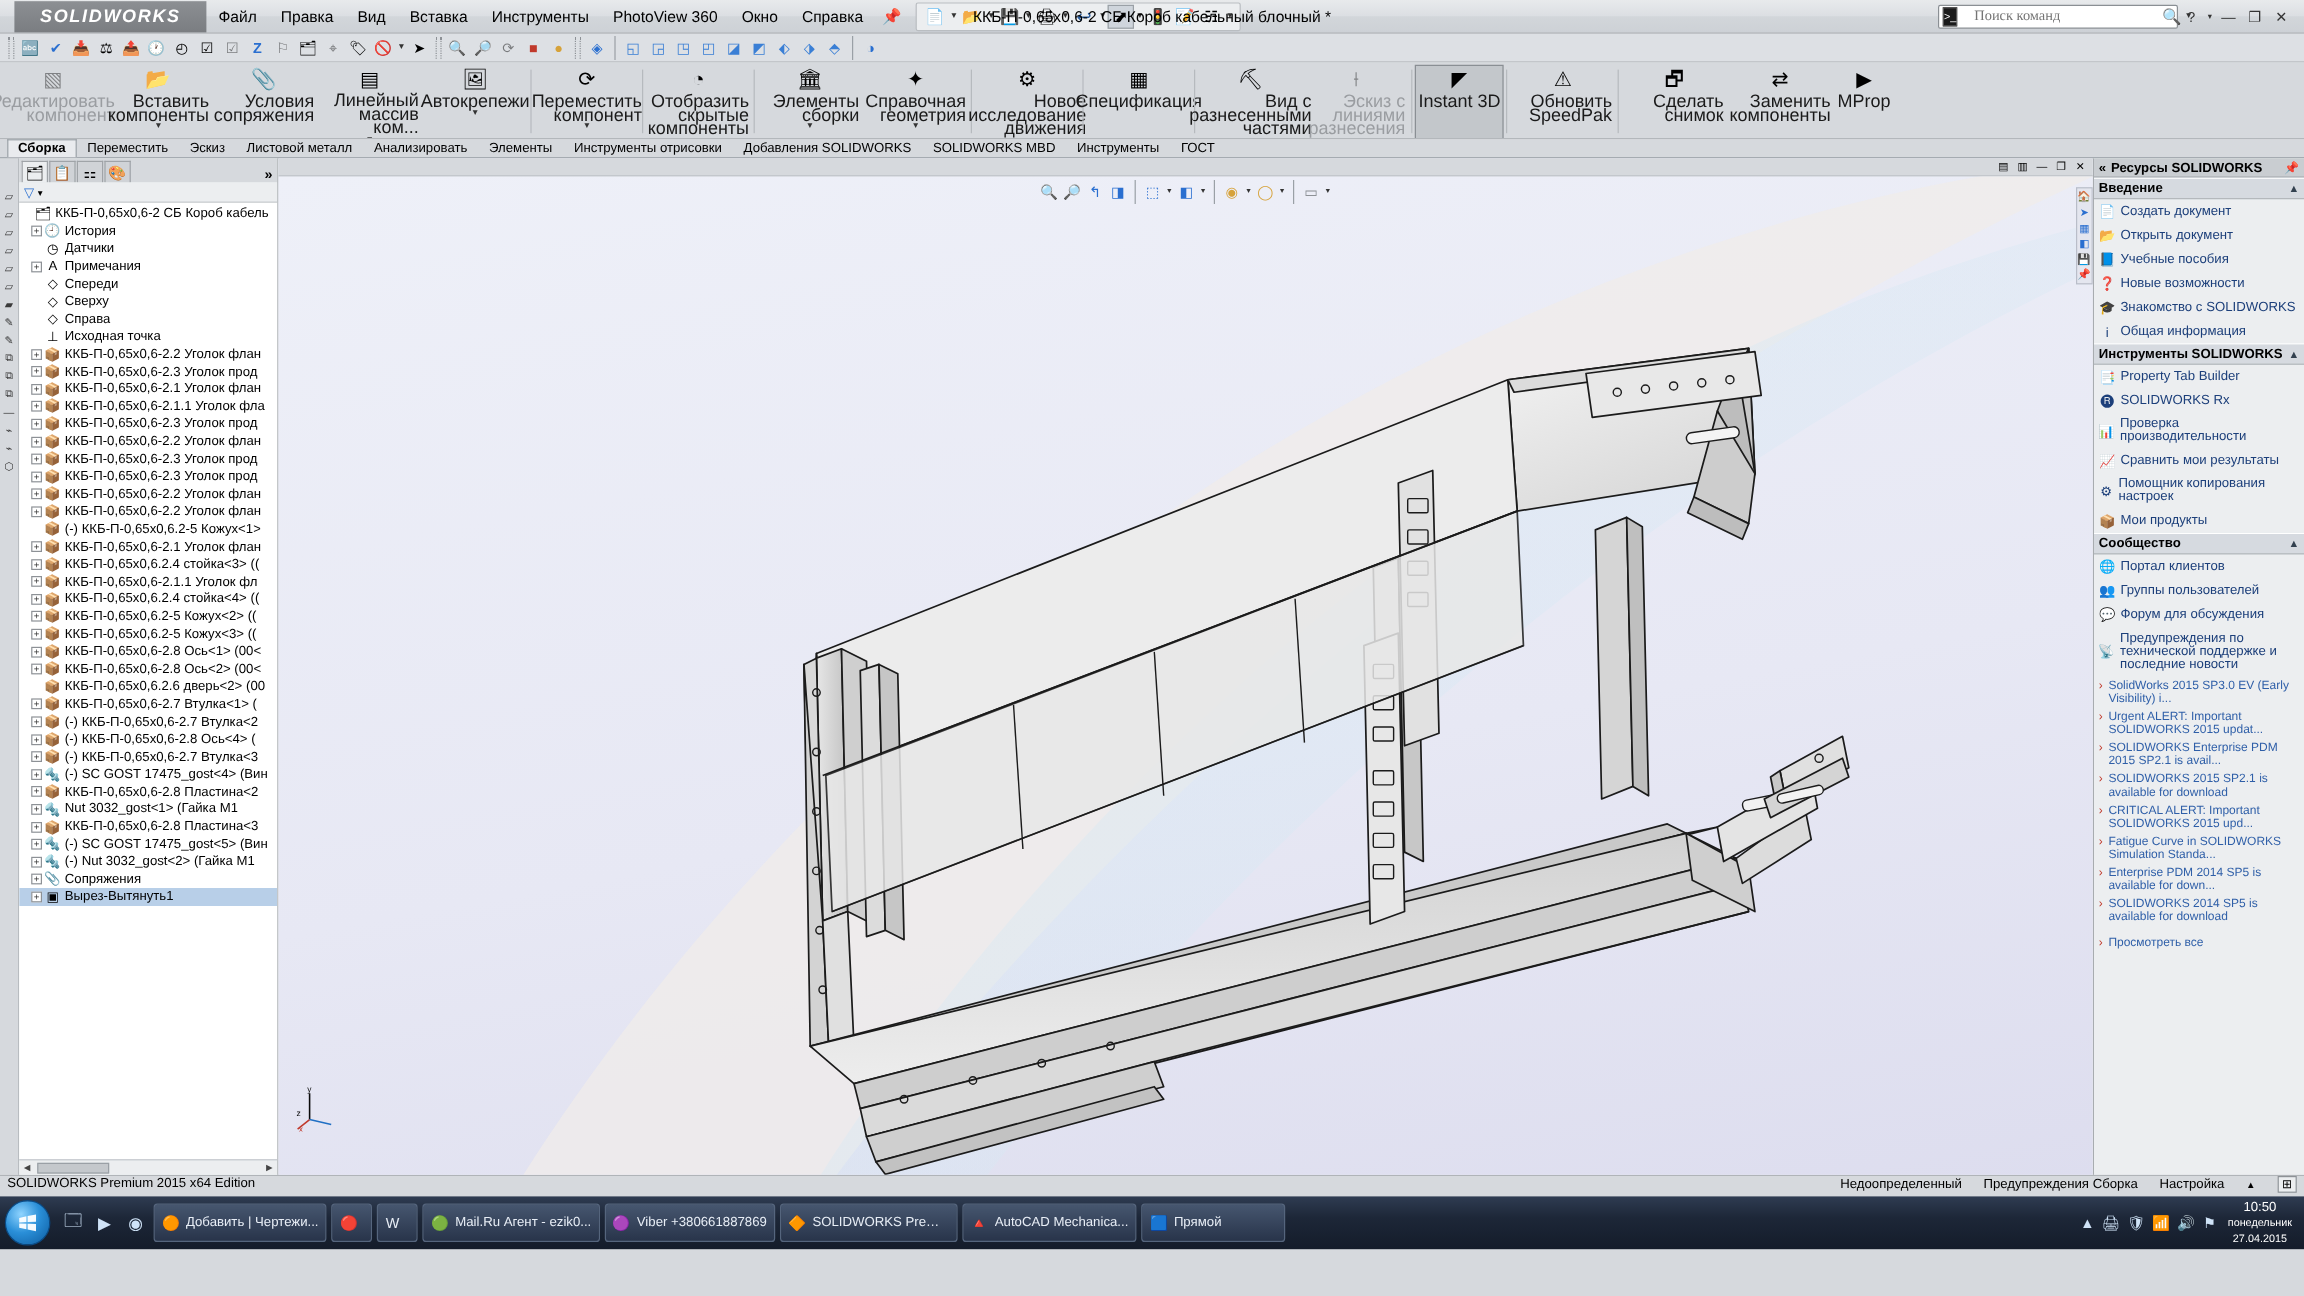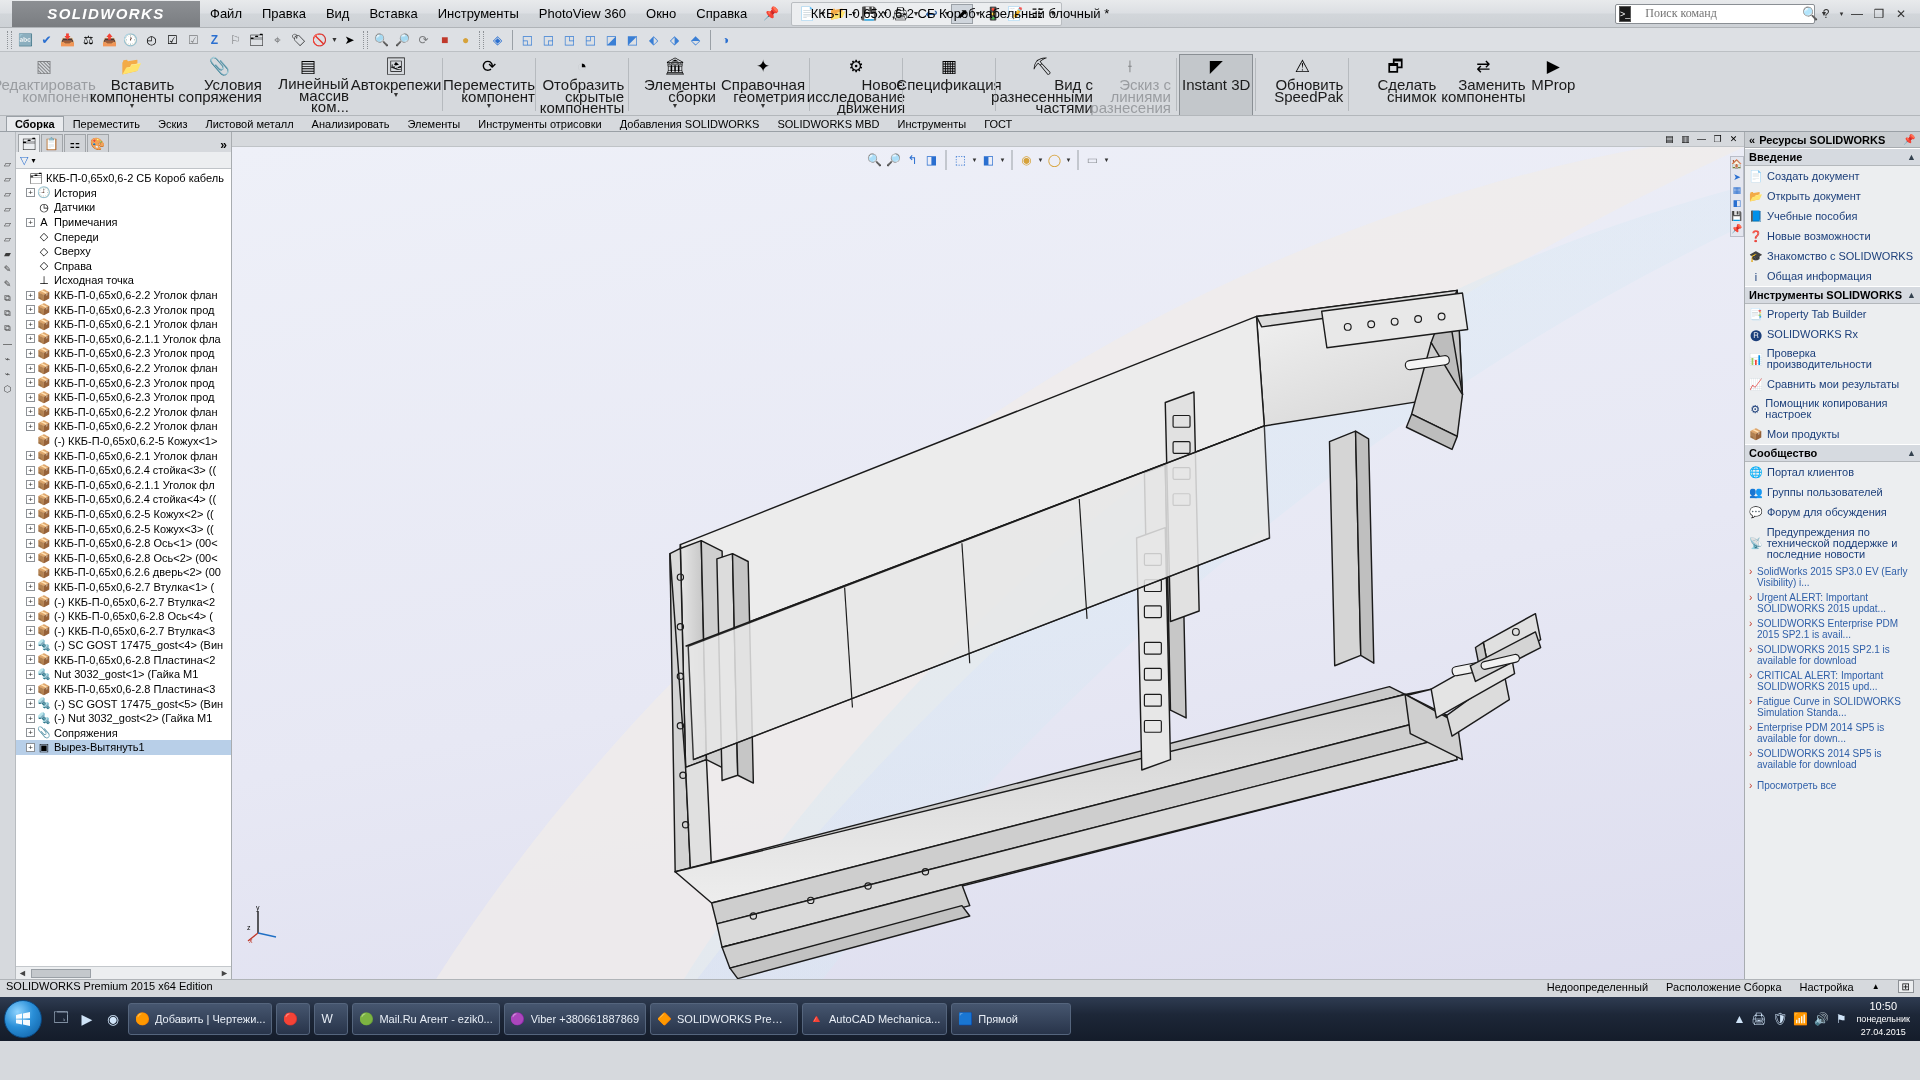--- a/index.html
+++ b/index.html
@@ -15,21 +15,21 @@
   .sep-v { width:1px; height:20px; background:#9aa0a6; margin:0 4px; }
 
   
   #titlebar {
     height:28px; width:100%;
     background: linear-gradient(to bottom,#e8eaec 0%, #dcdfe3 48%, #d2d6da 52%, #cdd1d6 100%);
     display:flex; align-items:center; border-bottom:1px solid #b0b4b8;
     position:relative;
   }
   #sw-logo {
-    width:188px; height:26px; margin-left:12px;
+    width:160px; height:26px; margin-left:12px;
     background: linear-gradient(to bottom,#8c8f93,#7a7d81);
     color:#fff; font-size:15px; font-weight:bold; letter-spacing:1.4px;
     display:flex; align-items:center; justify-content:center;
     font-style:italic;
   }
   .menu-item { padding:0 10px; height:28px; line-height:28px; font-size:13px; cursor:default; white-space:nowrap;}
   #pin-icon { margin:0 6px; color:#5a5a5a; font-size:13px;}
   #qat { display:flex; align-items:center; height:24px; padding:0 4px;
          background:#eceef0; border:1px solid #b9bdc1; border-radius:2px; margin-left:6px;}
   .qat-btn { width:22px; height:20px; display:flex; align-items:center; justify-content:center; font-size:13px;}
@@ -904,21 +904,21 @@
         <div class="tp-link">SOLIDWORKS 2014 SP5 is available for download</div>
         <div class="tp-link" style="margin-top: 6px;">Просмотреть все</div>
       </div>
   </div>
 </div>
 
 <div id="statusbar">
   <span>SOLIDWORKS Premium 2015 x64 Edition</span>
   <span class="sb-right">
     <span>Недоопределенный</span>
-    <span>Расположение Сборка</span>
+    <span>Предупреждения Сборка</span>
     <span>Настройка</span>
     <span style="font-size:8px">▲</span>
     <span class="sb-ico">⊞</span>
   </span>
 </div>
 
 <div id="taskbar">
   <div id="start">
     <svg width="20" height="20" viewBox="0 0 20 20">
       <path d="M3 6 L9 4.6 L9 9.4 L3 9.8 Z" fill="#fff" opacity=".95"></path>

